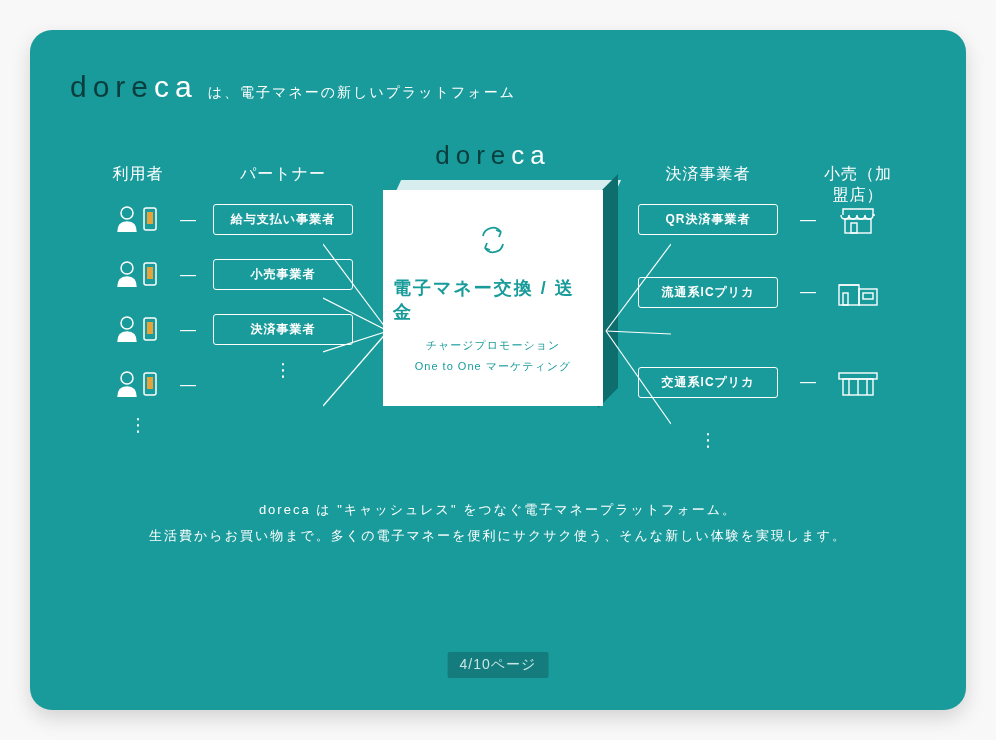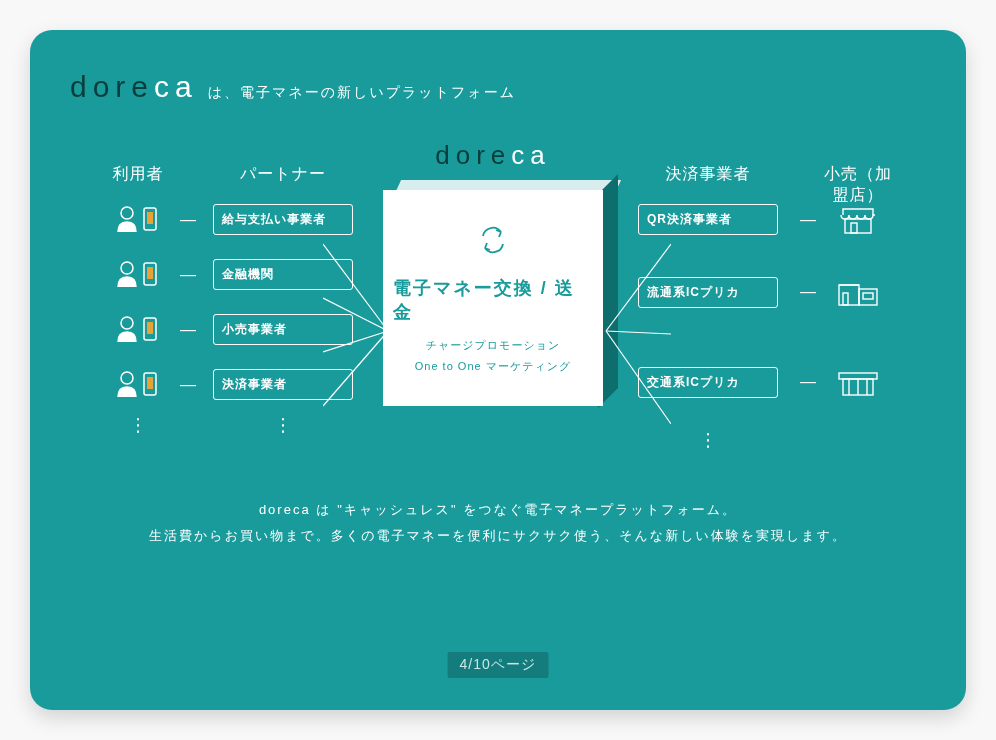--- a/index.html
+++ b/index.html
@@ -71,21 +71,21 @@
 
     .dash { color: #fff; font-size: 16px; text-align: center; }
 
     .box-label {
       border: 1.5px solid #fff;
       border-radius: 3px;
       padding: 6px 8px;
       color: #fff;
       font-size: 12px;
       font-weight: 600;
-      text-align: left;
+      text-align: center;
       width: 140px;
       background: transparent;
       letter-spacing: 1px;
     }
 
     .vdots { color: #fff; font-size: 18px; letter-spacing: 0; text-align: center; margin-top: 6px; line-height: 0.8; }
 
     
     .center {
       position: relative;
@@ -260,23 +260,20 @@
           </div>
         <div class="user-row">
             <span class="dash">—</span>
           </div>
       </div>
 
       <div class="col">
         <div class="col-header">パートナー</div>
         <div class="partner-row">
             <div class="box-label">給与支払い事業者</div>
-          </div>
-        <div class="partner-row">
-            <div class="box-label">金融機関</div>
           </div>
         <div class="partner-row">
             <div class="box-label">小売事業者</div>
           </div>
         <div class="partner-row">
             <div class="box-label">決済事業者</div>
           </div>
         <div class="vdots">⋮</div>
       </div>
 

